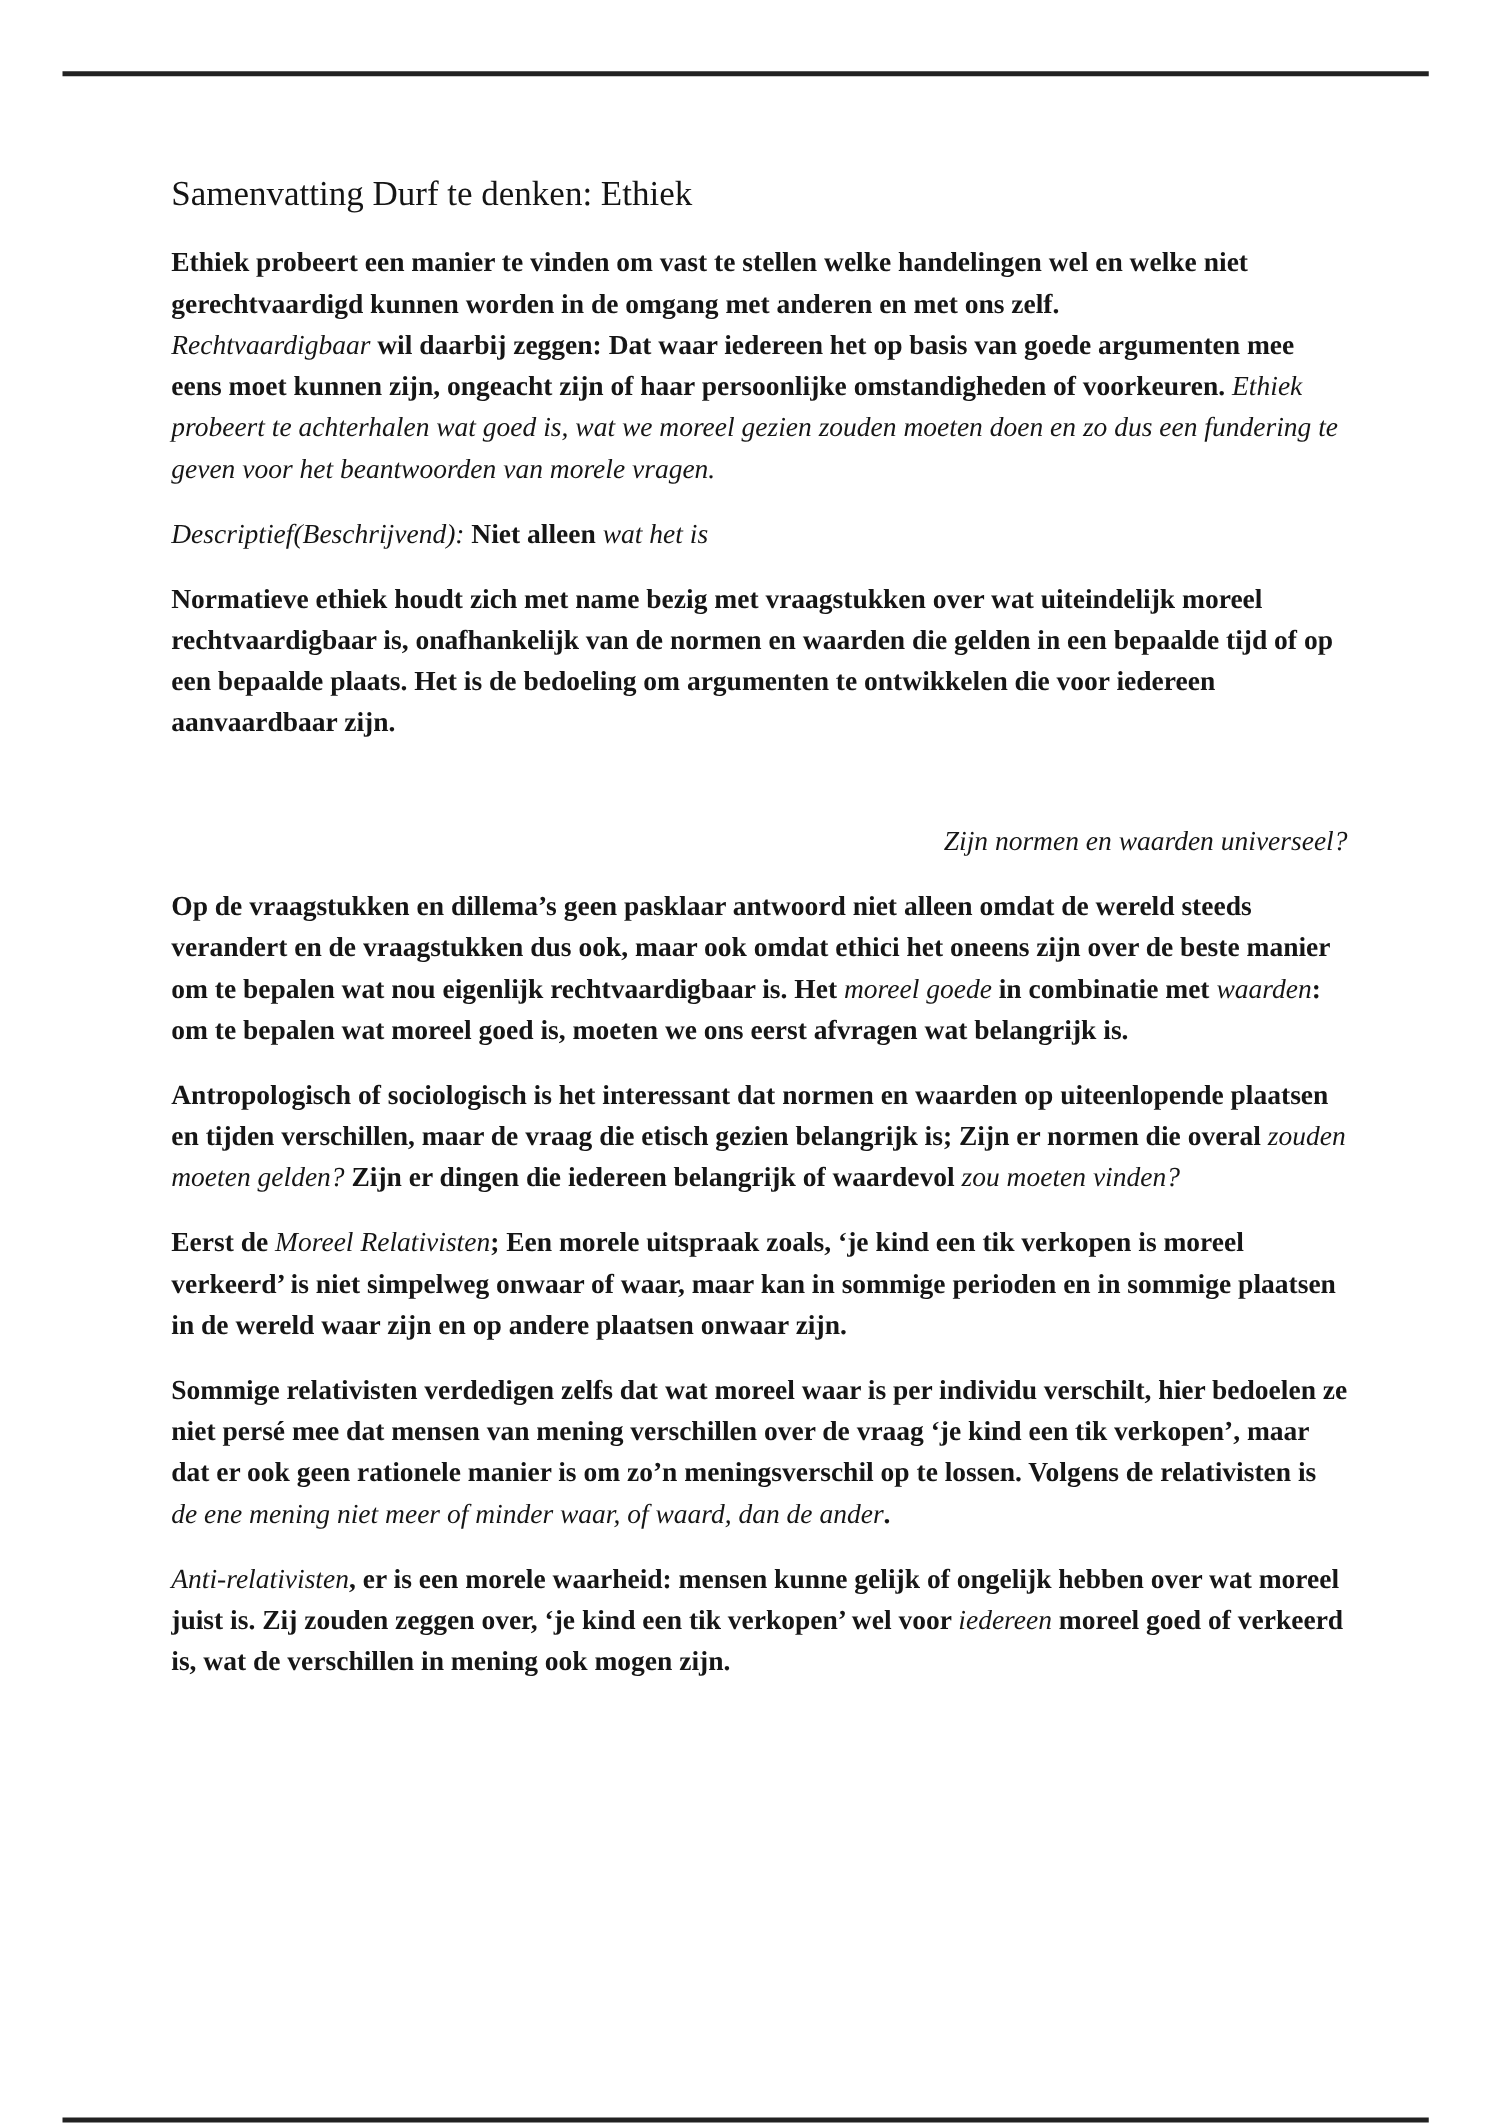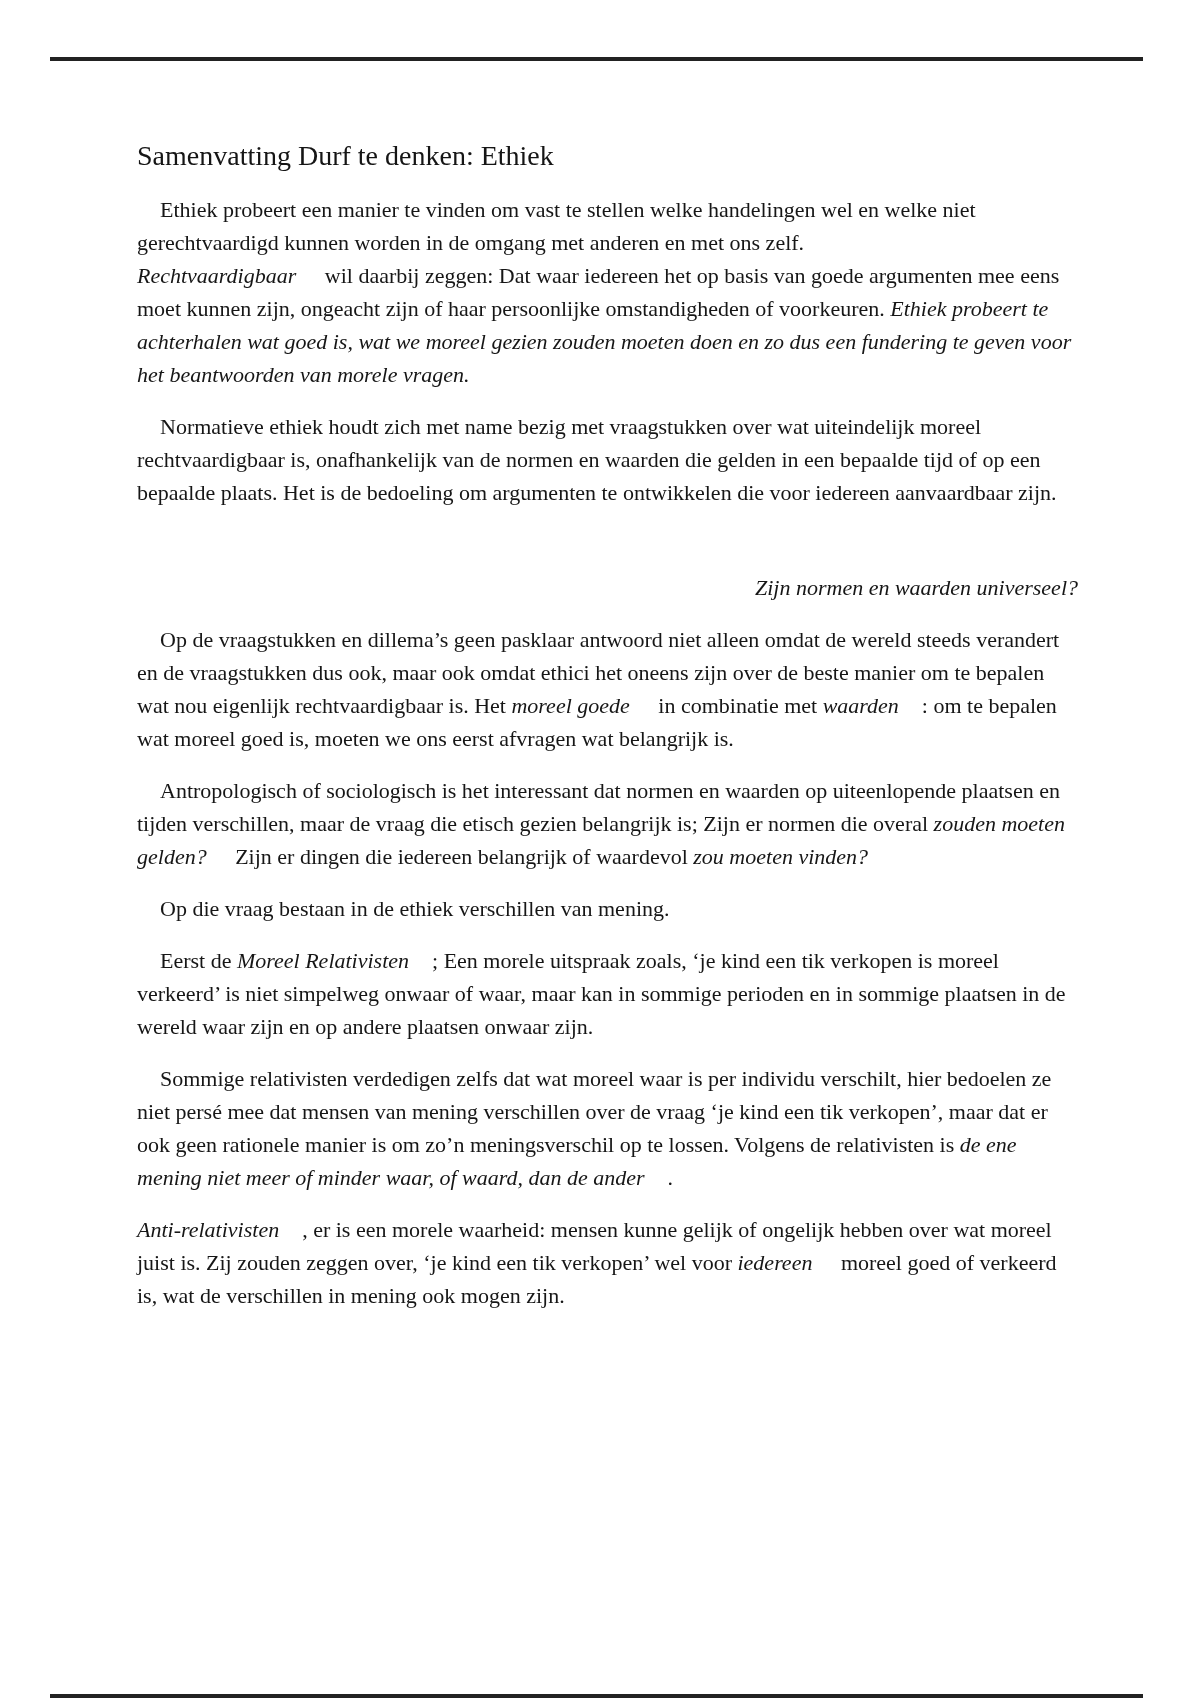--- a/index.html
+++ b/index.html
@@ -54,40 +54,40 @@
     margin: 19px 0 0 0;
     font-size: 22px;
     line-height: 33px;
     white-space: pre-wrap;
     color: #161616;
   }
   .para.heading {
     margin-top: 62px;
     text-align: right;
   }
-  .run-n { font-style: normal; font-weight: 400; margin-left: 23px; }
+  .run-n { font-style: normal; font-weight: 700; }
   .run-i { font-style: italic; font-weight: 400; }
   .run-bi { font-style: italic; font-weight: 400; }
 </style>
 </head>
 <body>
 
 <div class="page">
   <div class="rule rule-top"></div>
 
   <div class="content">
     <h1 class="doc-title">Samenvatting Durf te denken: Ethiek</h1>
     <div id="paragraphs">
         <p class="para"><span class="run-n">Ethiek probeert een manier te vinden om vast te stellen welke handelingen wel en welke niet gerechtvaardigd kunnen worden in de omgang met anderen en met ons zelf.
 </span><span class="run-bi">Rechtvaardigbaar</span><span class="run-n"> wil daarbij zeggen: Dat waar iedereen het op basis van goede argumenten mee eens moet kunnen zijn, ongeacht zijn of haar persoonlijke omstandigheden of voorkeuren. </span><span class="run-i">Ethiek probeert te achterhalen wat goed is, wat we moreel gezien zouden moeten doen en zo dus een fundering te geven voor het beantwoorden van morele vragen.</span></p>
+        <p class="para"><span class="run-bi">Descriptief(Beschrijvend):</span><span class="run-n"> Niet alleen </span><span class="run-i">wat het is</span></p>
         <p class="para"><span class="run-n">Normatieve ethiek houdt zich met name bezig met vraagstukken over wat uiteindelijk moreel rechtvaardigbaar is, onafhankelijk van de normen en waarden die gelden in een bepaalde tijd of op een bepaalde plaats. Het is de bedoeling om argumenten te ontwikkelen die voor iedereen aanvaardbaar zijn.</span></p>
         <p class="para heading"><span class="run-bi">Zijn normen en waarden universeel?</span></p>
         <p class="para"><span class="run-n">Op de vraagstukken en dillema’s geen pasklaar antwoord niet alleen omdat de wereld steeds verandert en de vraagstukken dus ook, maar ook omdat ethici het oneens zijn over de beste manier om te bepalen wat nou eigenlijk rechtvaardigbaar is. Het </span><span class="run-bi">moreel goede</span><span class="run-n"> in combinatie met </span><span class="run-bi">waarden</span><span class="run-n">: om te bepalen wat moreel goed is, moeten we ons eerst afvragen wat belangrijk is.</span></p>
         <p class="para"><span class="run-n">Antropologisch of sociologisch is het interessant dat normen en waarden op uiteenlopende plaatsen en tijden verschillen, maar de vraag die etisch gezien belangrijk is; Zijn er normen die overal </span><span class="run-i">zouden moeten gelden?</span><span class="run-n"> Zijn er dingen die iedereen belangrijk of waardevol </span><span class="run-i">zou moeten vinden?</span></p>
-        <p class="para"><span class="run-n">Op die vraag bestaan in de ethiek verschillen van mening.</span></p>
         <p class="para"><span class="run-n">Eerst de </span><span class="run-bi">Moreel Relativisten</span><span class="run-n">; Een morele uitspraak zoals, ‘je kind een tik verkopen is moreel verkeerd’ is niet simpelweg onwaar of waar, maar kan in sommige perioden en in sommige plaatsen in de wereld waar zijn en op andere plaatsen onwaar zijn.</span></p>
         <p class="para"><span class="run-n">Sommige relativisten verdedigen zelfs dat wat moreel waar is per individu verschilt, hier bedoelen ze niet persé mee dat mensen van mening verschillen over de vraag ‘je kind een tik verkopen’, maar dat er ook geen rationele manier is om zo’n meningsverschil op te lossen. Volgens de relativisten is </span><span class="run-i">de ene mening niet meer of minder waar, of waard, dan de ander</span><span class="run-n">.</span></p>
         <p class="para"><span class="run-bi">Anti-relativisten</span><span class="run-n">, er is een morele waarheid: mensen kunne gelijk of ongelijk hebben over wat moreel juist is. Zij zouden zeggen over, ‘je kind een tik verkopen’ wel voor </span><span class="run-bi">iedereen</span><span class="run-n"> moreel goed of verkeerd is, wat de verschillen in mening ook mogen zijn.</span></p>
       </div>
   </div>
 
   <div class="rule rule-bottom"></div>
 </div>
 
 </body></html>

